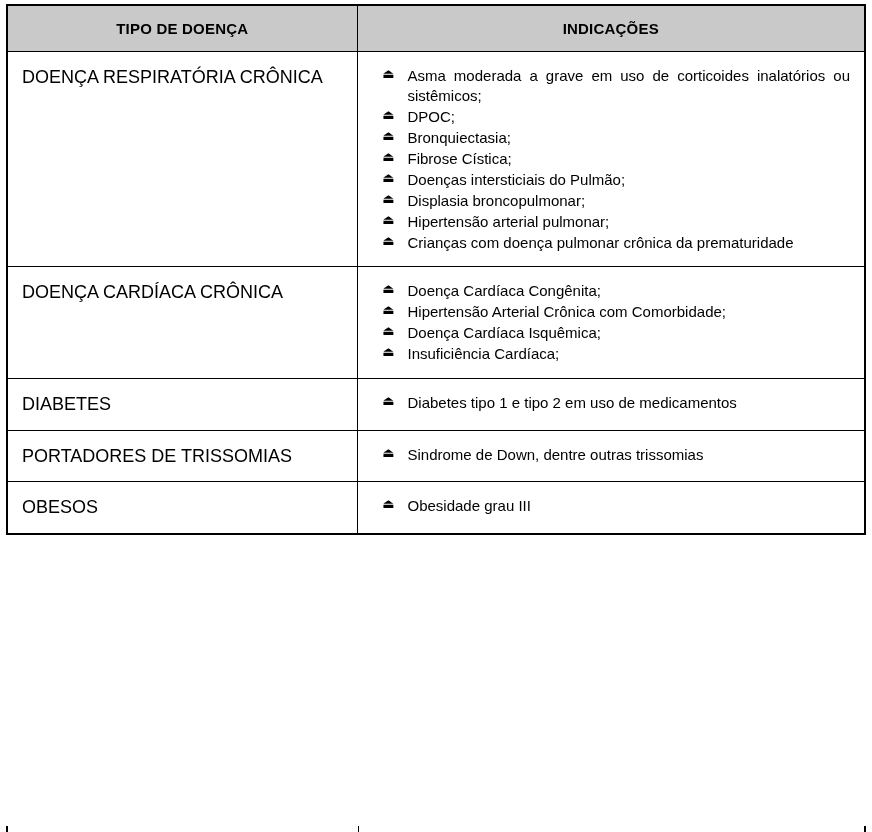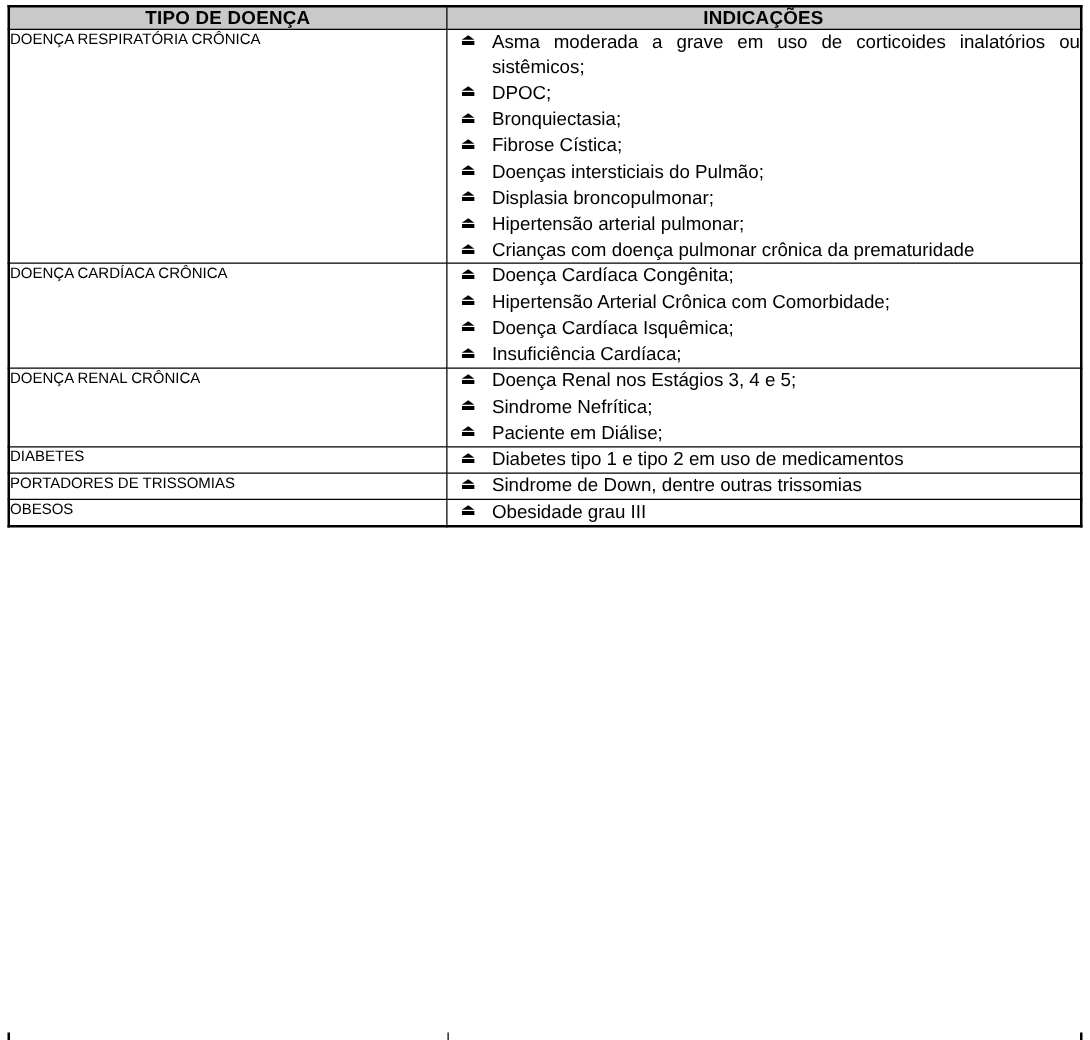--- a/index.html
+++ b/index.html
@@ -24,36 +24,36 @@
   table.disease-table {
     width: 860px;
     border-collapse: collapse;
     table-layout: fixed;
     border: 2px solid #000;
   }
   table.disease-table th,
   table.disease-table td {
     border: 1px solid #000;
     vertical-align: top;
-    padding: 0;
+    padding: 14px;
   }
   thead th {
     background: #c9c9c9;
     text-align: center;
     font-size: 15px;
     font-weight: bold;
     padding: 5px 0 6px 0;
     letter-spacing: 0.2px;
     border-bottom: 2px solid #000;
   }
   col.c-type { width: 350px; }
   col.c-ind  { width: 508px; }
 
   td.type-cell {
-    font-size: 12px;
+    font-size: 18px;
     padding: 6px 4px 6px 6px;
     line-height: 1.25;
     white-space: nowrap;
   }
   td.ind-cell {
     padding: 6px 8px 6px 8px;
   }
   ul.ind-list {
     list-style: none;
     margin: 0;
@@ -139,30 +139,20 @@
         <td class="ind-cell">
           <ul class="ind-list">
             <li class="nojust"><span class="bullet-icon">⏏</span><span>Doença Cardíaca Congênita;</span></li>
             <li class="nojust"><span class="bullet-icon">⏏</span><span>Hipertensão Arterial Crônica <span class="u">com Comorbidade;</span></span></li>
             <li class="nojust"><span class="bullet-icon">⏏</span><span>Doença Cardíaca Isquêmica;</span></li>
             <li class="nojust"><span class="bullet-icon">⏏</span><span>Insuficiência Cardíaca;</span></li>
           </ul>
         </td>
       </tr>
 
-      <tr>
-        <td class="type-cell">DOENÇA RENAL CRÔNICA</td>
-        <td class="ind-cell">
-          <ul class="ind-list">
-            <li class="nojust"><span class="bullet-icon">⏏</span><span>Doença Renal nos Estágios 3, 4 e 5;</span></li>
-            <li class="nojust"><span class="bullet-icon">⏏</span><span>Sindrome Nefrítica;</span></li>
-            <li class="nojust"><span class="bullet-icon">⏏</span><span>Paciente em Diálise;</span></li>
-          </ul>
-        </td>
-      </tr>
 
 
 
       <tr>
         <td class="type-cell">DIABETES</td>
         <td class="ind-cell">
           <ul class="ind-list">
             <li class="nojust"><span class="bullet-icon">⏏</span><span>Diabetes tipo 1 e tipo 2 em uso de medicamentos</span></li>
           </ul>
         </td>

